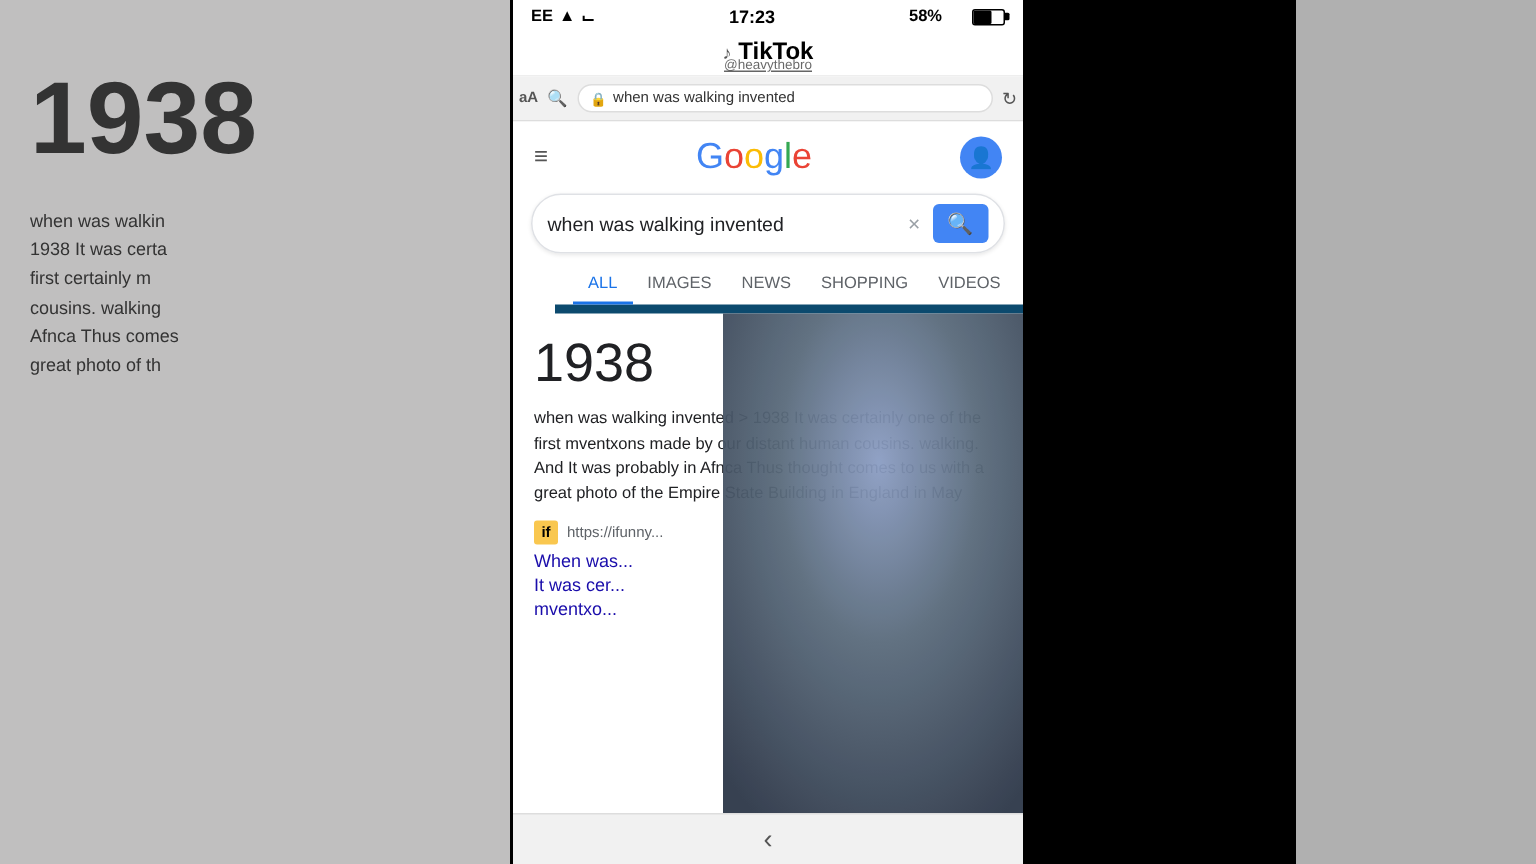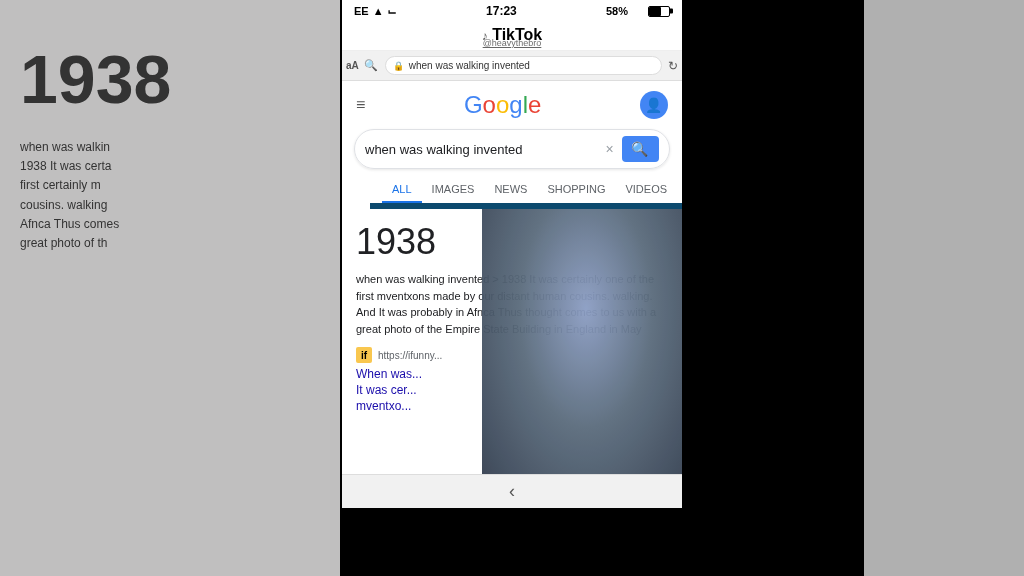--- a/index.html
+++ b/index.html
@@ -13,21 +13,21 @@
       position: relative;
     }
 
     
     .phone-container {
       position: absolute;
       left: 50%;
       top: 0;
       transform: translateX(-50%);
       width: 340px;
-      height: 508px;
+      height: 576px;
       background: #fff;
       display: flex;
       flex-direction: column;
       overflow: hidden;
       z-index: 10;
     }
 
     
     .status-bar {
       background: #fff;

